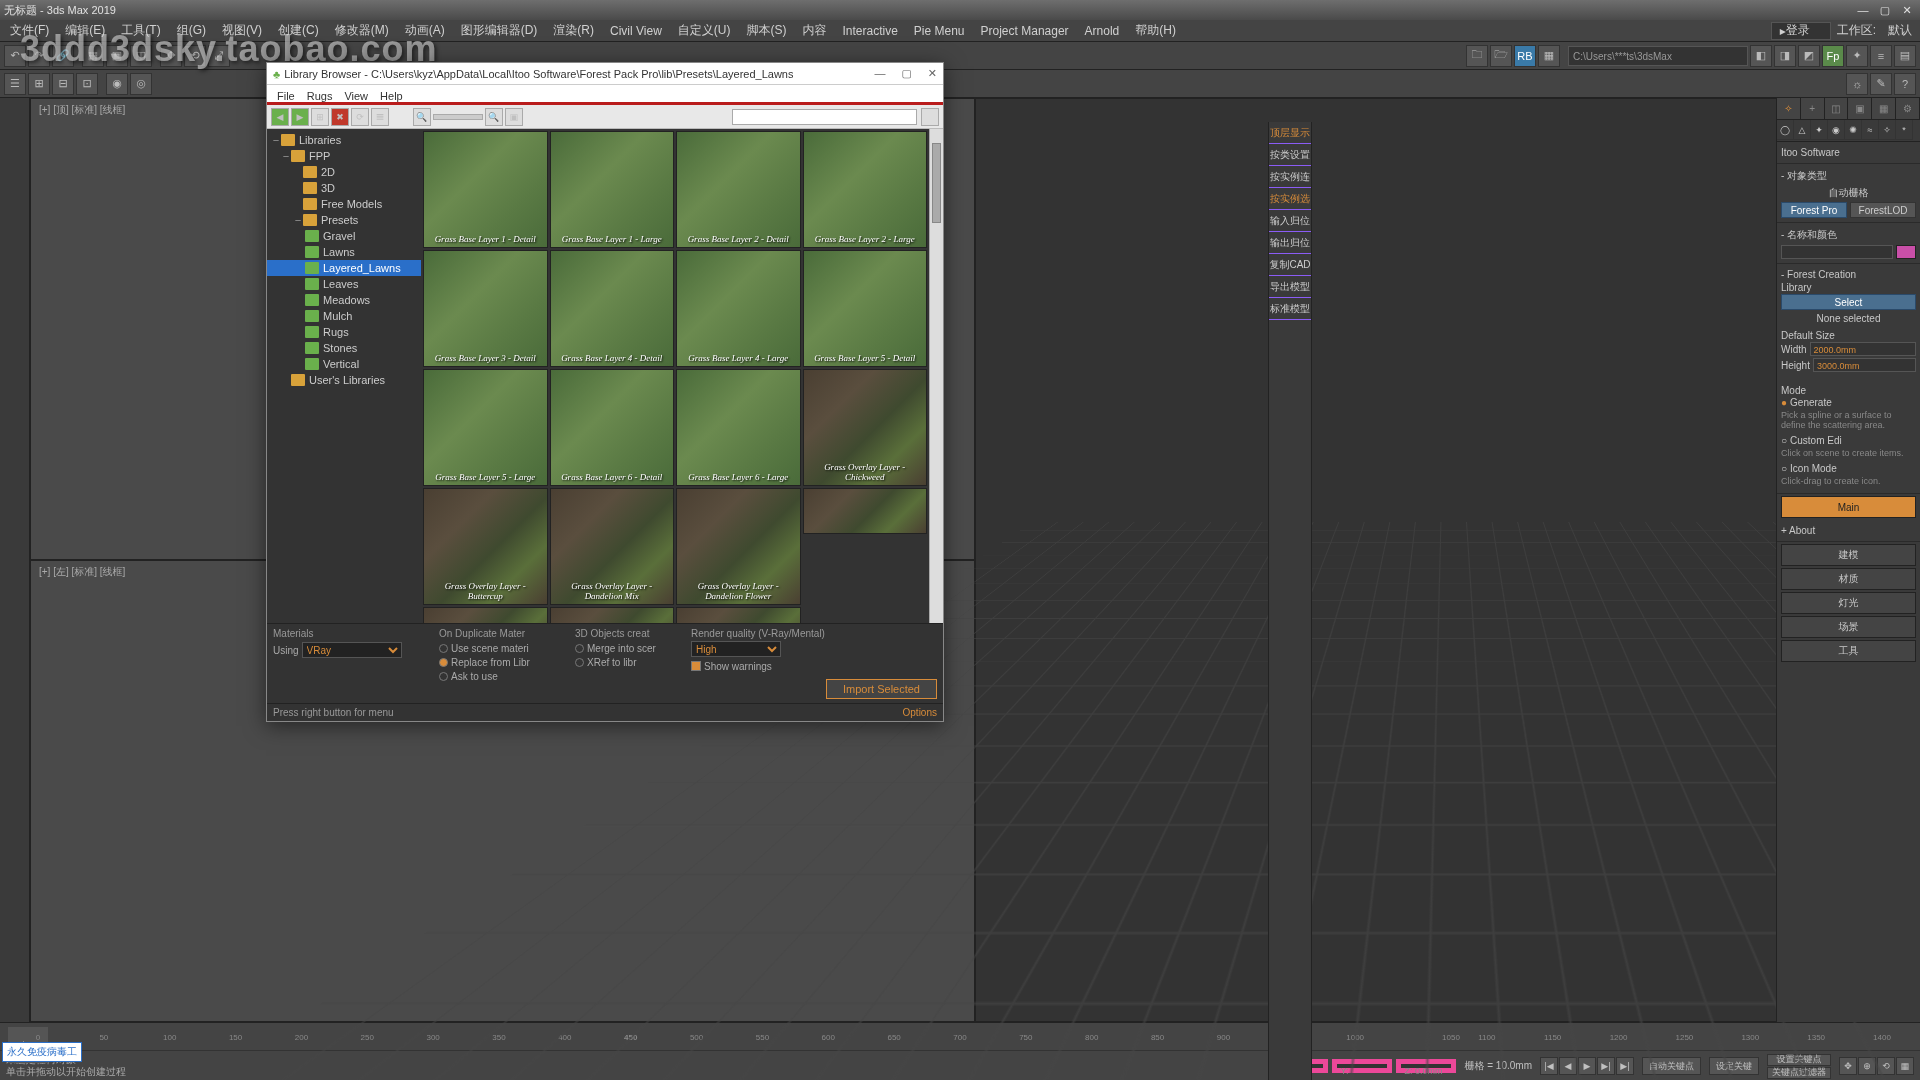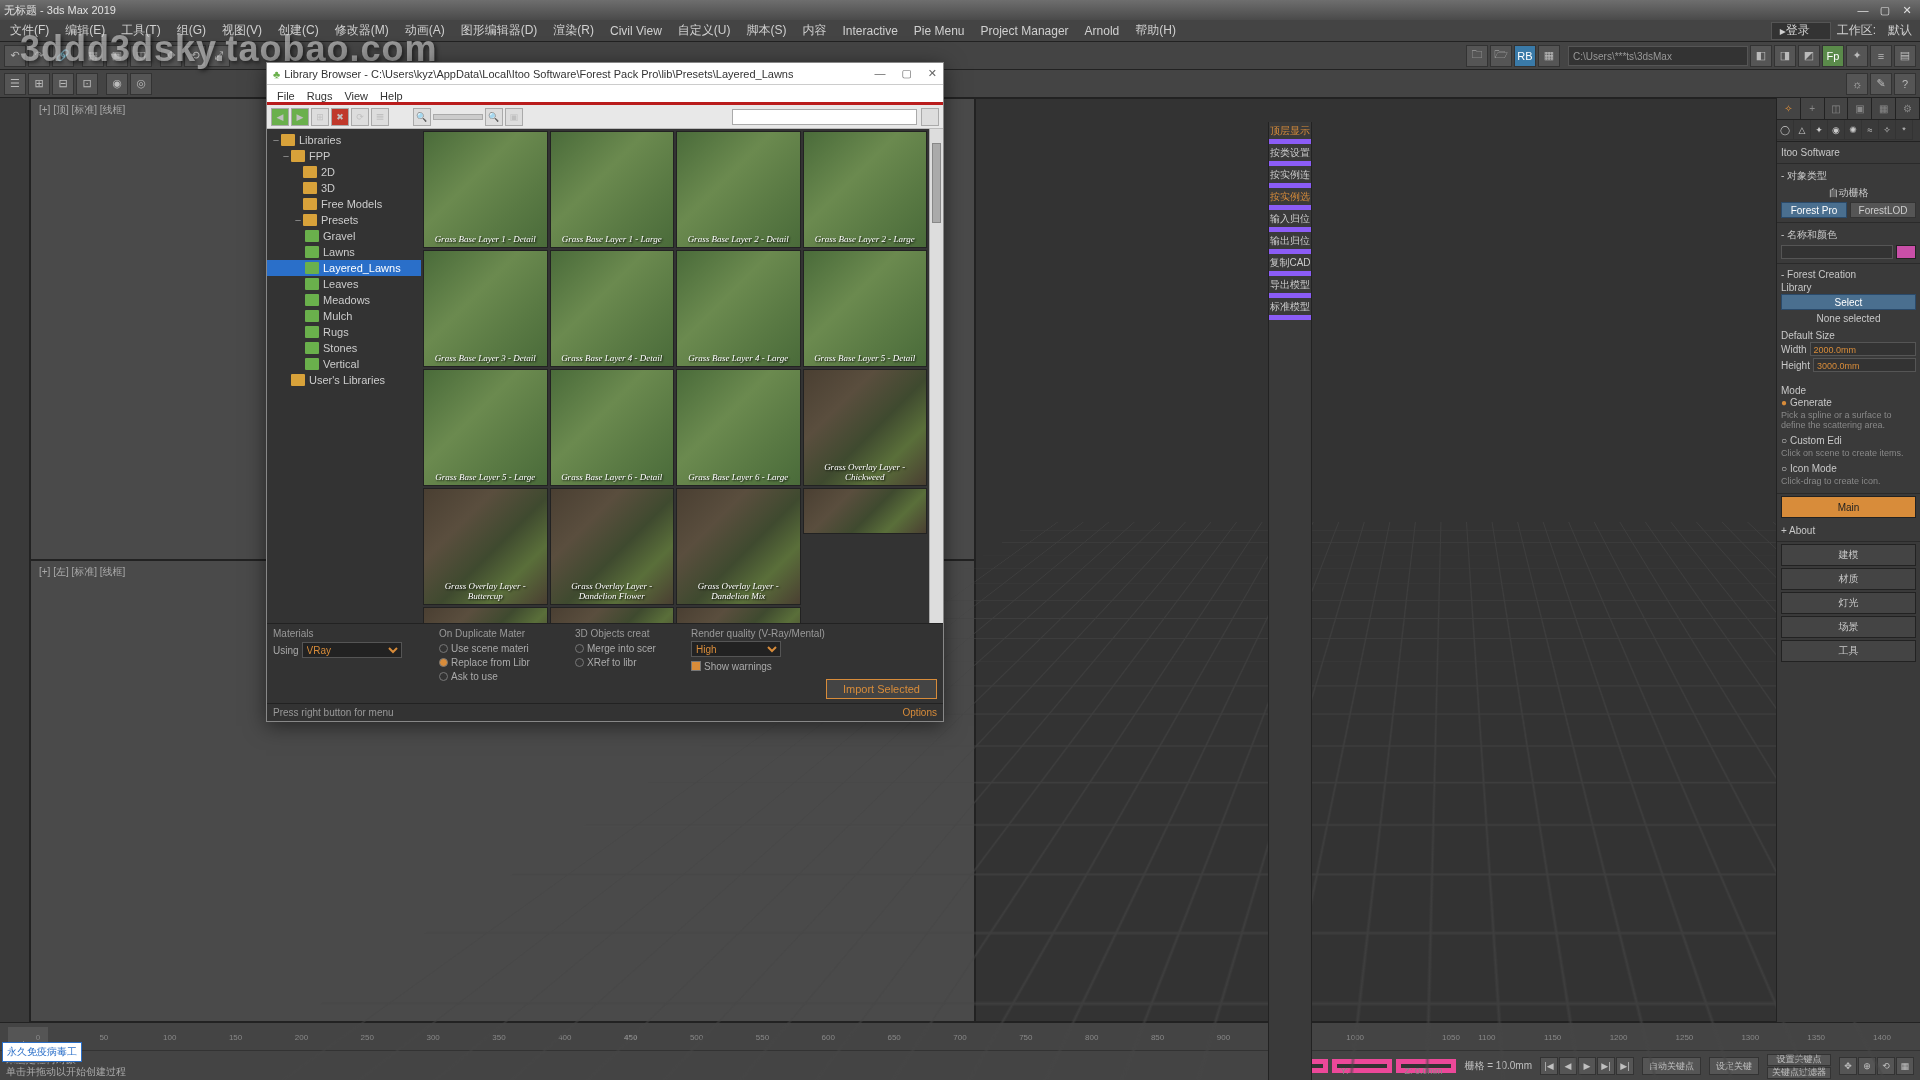--- a/index.html
+++ b/index.html
@@ -20,21 +20,21 @@
 .main-area{position:absolute;top:98px;left:0;right:0;bottom:58px;display:flex}
 .left-strip{width:30px;background:#3a3a3a;border-right:1px solid #222}
 .viewports{flex:1;background:#4a4a4a;position:relative}
 .vp{position:absolute;background:#4a4a4a;border:1px solid #222}
 .vp.tl{left:0;top:0;width:50%;height:50%}
 .vp.bl{left:0;top:50%;width:50%;height:50%}
 .vp.right{left:50%;top:0;width:50%;height:100%;background:#333}
 .vp-label{position:absolute;left:8px;top:4px;font-size:10px;color:#aaa}
 .watermark{position:absolute;left:20px;top:28px;font-size:36px;font-weight:bold;color:rgba(230,230,230,.55);font-family:Arial,sans-serif;letter-spacing:1px;z-index:5;text-shadow:2px 2px 4px rgba(0,0,0,.55)}
 .ribbon-strip{position:absolute;left:1268px;top:122px;width:44px;bottom:0;background:#3a3a3a;border-left:1px solid #222;border-right:1px solid #222;z-index:2}
-.ribbon-strip .rb{height:22px;border-bottom:5px solid #8b5cf6;display:flex;align-items:center;justify-content:center;font-size:10px;cursor:pointer;color:#ccc}
+.ribbon-strip .rb{height:22px;border-bottom:1px solid #8b5cf6;display:flex;align-items:center;justify-content:center;font-size:10px;cursor:pointer;color:#ccc}
 .ribbon-strip .rb.or{color:#d88c3a}
 .right-panel{position:absolute;right:0;top:98px;width:144px;bottom:58px;background:#3a3a3a;border-left:1px solid #222;z-index:2;font-size:10px;color:#c8c8c8}
 .rp-tabs{height:22px;display:flex;border-bottom:1px solid #222}
 .rp-tabs .rt{flex:1;display:flex;align-items:center;justify-content:center;background:#444;border-right:1px solid #222;cursor:pointer;color:#888}
 .rp-tabs .rt.active{color:#d88c3a}
 .rp-tools{height:22px;display:flex;flex-wrap:wrap;border-bottom:1px solid #222}
 .rp-tools span{width:17px;height:20px;display:flex;align-items:center;justify-content:center;font-size:9px;color:#ccc;border-right:1px solid #333;border-bottom:1px solid #333;cursor:pointer}
 .rp-section{padding:3px 4px;border-bottom:1px solid #2a2a2a}
 .rp-title{color:#c8c8c8;font-size:10px;padding:2px 0}
 .rp-row{display:flex;align-items:center;gap:3px;padding:1px 0}
@@ -435,24 +435,24 @@
         <div class="thumb">
           <div class="cap">Grass Base Layer 6 - Large</div>
         </div>
         <div class="thumb overlay">
           <div class="cap">Grass Overlay Layer - Chickweed</div>
         </div>
         <div class="thumb overlay">
           <div class="cap">Grass Overlay Layer - Buttercup</div>
         </div>
         <div class="thumb overlay">
+          <div class="cap">Grass Overlay Layer - Dandelion Mix</div>
+        </div>
+        <div class="thumb overlay">
           <div class="cap">Grass Overlay Layer - Dandelion Flower</div>
-        </div>
-        <div class="thumb overlay">
-          <div class="cap">Grass Overlay Layer - Dandelion Mix</div>
         </div>
         <div class="thumb overlay" style="height: 46px;"></div>
         <div class="thumb overlay" style="height: 46px;"></div>
         <div class="thumb overlay" style="height: 46px;"></div>
         <div class="thumb overlay" style="height: 46px;"></div>
       </div>
     <div class="lw-scroll">
         <div class="sb"></div>
       </div>
   </div>

